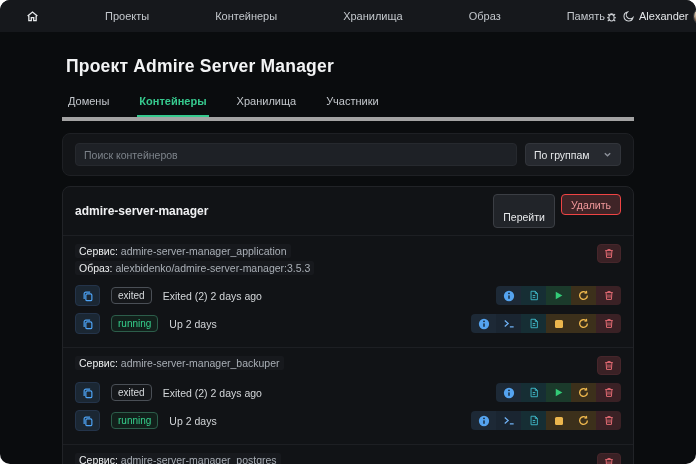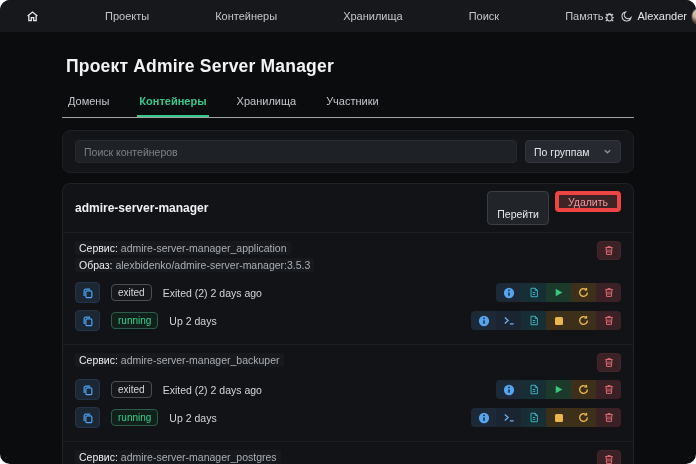--- a/index.html
+++ b/index.html
@@ -13,39 +13,39 @@
   .nav-item { color:#c3c7cc; font-size:11px; cursor:pointer;padding-left:44px; }
   .nav-right { margin-left:auto; display:flex; align-items:center; gap:4px; }
   .nav-icon-btn { color:#d2d5d9; display:flex; align-items:center; cursor:pointer; background:none; border:none; }
   .nav-user { color:#e3e5e8; font-size:11px; }
   .avatar { width:19px; height:19px; border-radius:50%; background:radial-gradient(circle at 35% 30%, #cbb9a4 0 30%, #6b4f3a 55%, #2d2320 100%); border:1px solid #3a3d42; cursor:pointer; }
 
   
   .content { flex:1; padding:14px 62px 0 62px; overflow:hidden; }
   .page-title { color:#f2f3f4; font-size:17.5px; font-weight:700; letter-spacing:.2px; margin:10px 0 14px 4px; }
 
-  .tabs { display:flex; gap:26px; border-bottom:1px solid #a3a3a3; padding:0 4px; }
+  .tabs { display:flex; gap:26px; border-bottom:4px solid #a3a3a3; padding:0 4px; }
   .tab { font-size:11px; color:#c3c7cc; padding:4px 2px 8px 2px; cursor:pointer; border-bottom:2px solid transparent; }
   .tab.active { color:#36c98e; border-bottom-color:#36c98e; font-weight:600; }
 
   
   .search-panel { margin-top:12px; background:#131518; border:1px solid #1e2024; border-radius:8px; padding:9px 12px; display:flex; gap:8px; }
   .search-input { flex:1; background:#1e2126; border:1px solid #26292e; border-radius:4px; height:23px; color:#e6e8ea; font-size:10.5px; padding:0 8px; font-family:inherit; }
   .search-input::placeholder { color:#7d838a; }
   .group-select { width:96px; background:#26292f; border:1px solid #32353b; border-radius:4px; height:23px; display:flex; align-items:center; justify-content:space-between; padding:0 8px; cursor:pointer; }
   .group-select span { color:#e6e8ea; font-size:10.5px; }
   .group-select .chev { color:#8d929a; display:flex; }
 
   
   .card { margin-top:10px; background:#111316; border:1px solid #212327; border-radius:8px; }
   .card-head { display:flex; align-items:center; padding:7px 12px; border-bottom:1px solid #1d1f23; }
   .card-title { color:#f0f1f3; font-size:12px; font-weight:700; }
   .card-head-actions { margin-left:auto; display:flex; gap:6px; }
   .btn-go { background:#212429; border:1px solid #3b3e44; color:#e8eaec; font-size:10.5px; height:21px; padding:16px 9px; border-radius:4px; cursor:pointer; font-family:inherit; }
-  .btn-del { background:#3f2427; border:4px solid #ef4444; color:#f0989b; font-size:10.5px; height:21px; padding:0 9px; border-radius:4px; cursor:pointer; font-family:inherit; }
+  .btn-del { background:#3f2427; border:1px solid #ef4444; color:#f0989b; font-size:10.5px; height:21px; padding:0 9px; border-radius:4px; cursor:pointer; font-family:inherit; }
 
   .service { padding:8px 12px 6px 12px; }
   .service + .service { border-top:1px solid #1d1f23; }
   .srv-head { display:flex; align-items:flex-start; }
   .srv-lines { flex:1; }
   .srv-line { width:fit-content; background:#17191d; border-radius:2px; padding:1px 4px; font-size:10.5px; margin-bottom:3px; }
   .srv-line .lbl { color:#eceeef; font-weight:400; }
   .srv-line .val { color:#a9afb6; }
   .trash-btn { width:24px; height:19px; background:#3a2125; border:1px solid #46262b; border-radius:4px; color:#e26a72; display:flex; align-items:center; justify-content:center; cursor:pointer; }
 
@@ -73,21 +73,21 @@
   <div class="navbar">
     <div class="nav-left">
       <span class="nav-home">
         <svg width="13" height="13" viewBox="0 0 16 16" fill="none" stroke="currentColor" stroke-width="1.6">
             <path d="M2 7.5 8 2.5l6 5M3.5 7v6h3v-3.5h3V13h3V7"></path>
           </svg>
       </span>
       <span class="nav-item">Проекты</span>
       <span class="nav-item">Контейнеры</span>
       <span class="nav-item">Хранилища</span>
-      <span class="nav-item">Поиск</span>
+      <span class="nav-item">Образ</span>
       <span class="nav-item">Память</span>
     </div>
     <div class="nav-right">
       <button class="nav-icon-btn">
         <svg width="13" height="13" viewBox="0 0 16 16" fill="none" stroke="currentColor" stroke-width="1.3">
             <ellipse cx="8" cy="9.5" rx="3.2" ry="4"></ellipse>
             <path d="M5.8 6.5c0-2.4 4.4-2.4 4.4 0M4.8 9.5H2.5M13.5 9.5h-2.3M5.2 12l-1.8 1.6M10.8 12l1.8 1.6M5.5 6.8 3.6 5.2M10.5 6.8l1.9-1.6"></path>
           </svg>
       </button>
       <button class="nav-icon-btn">

